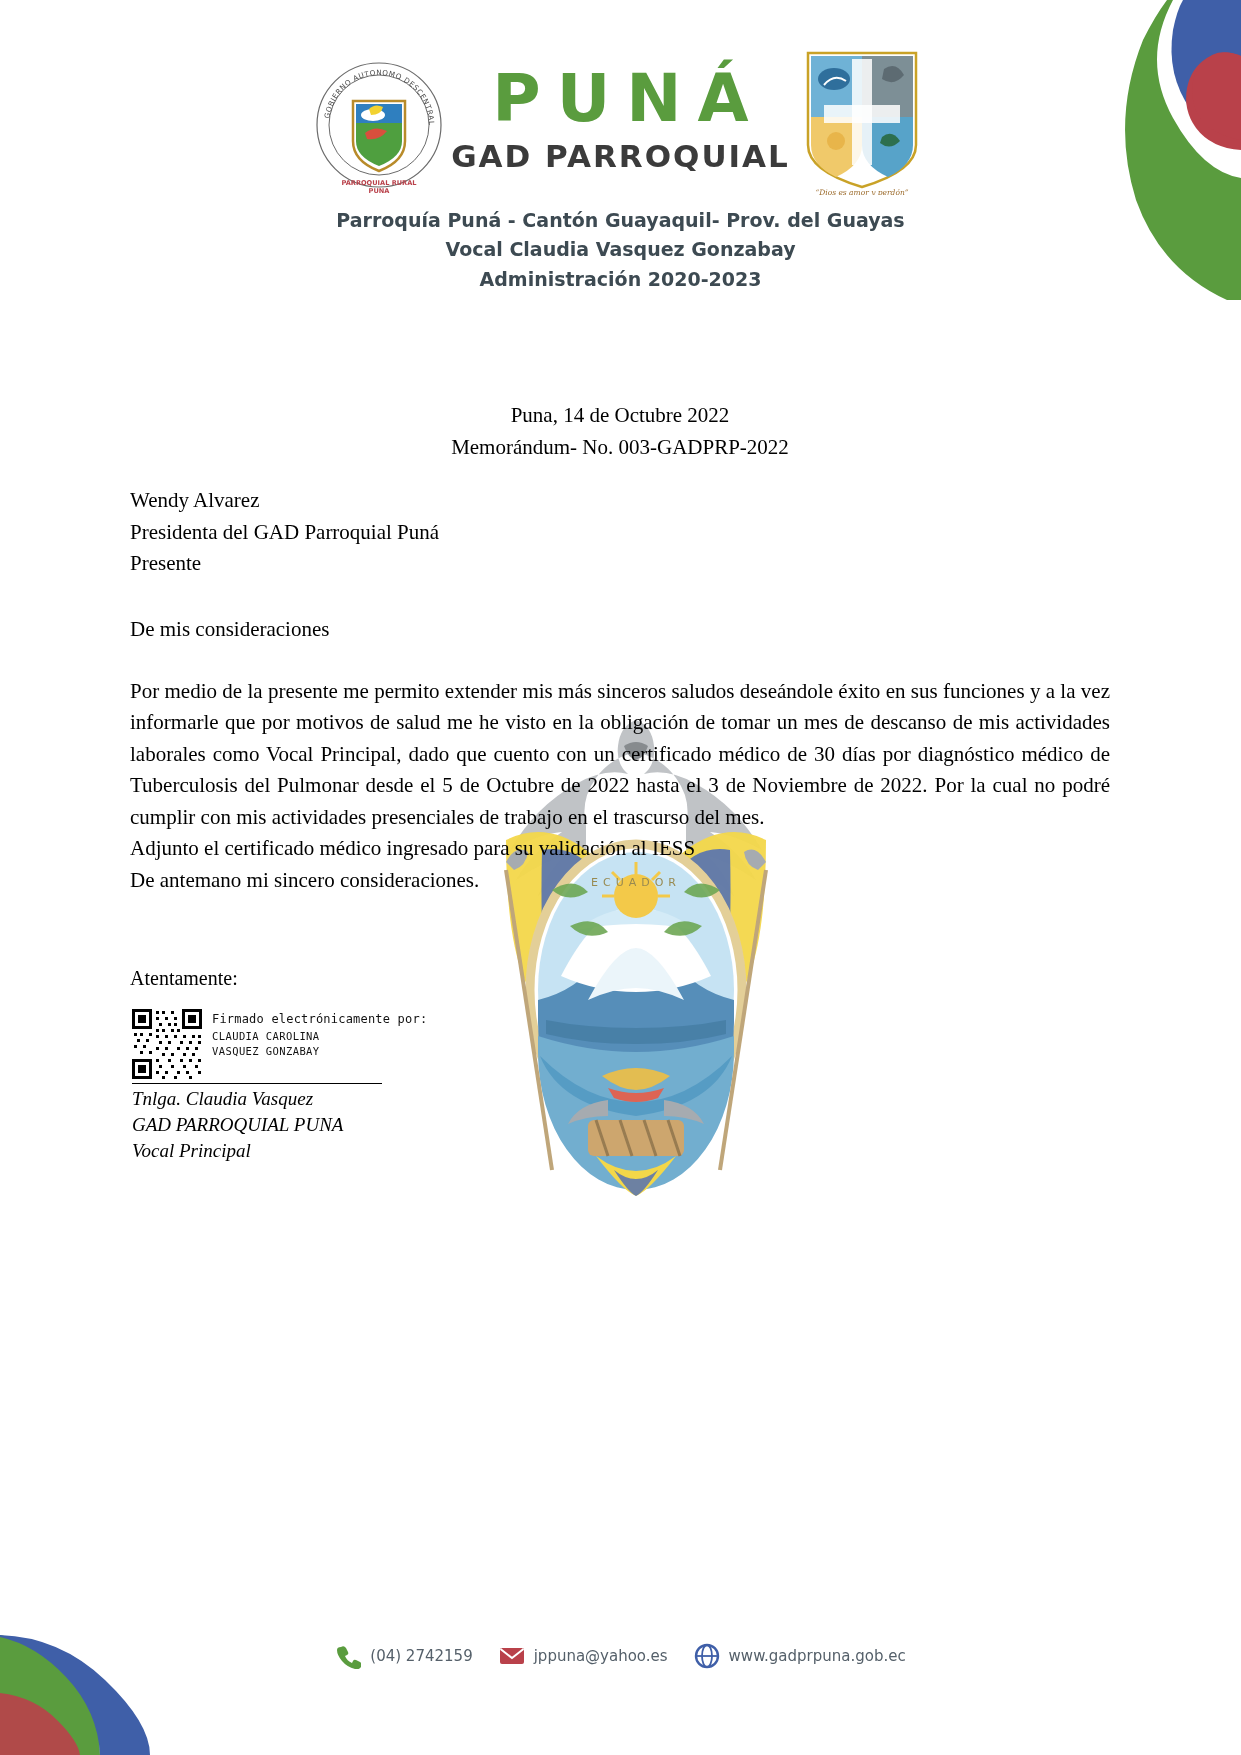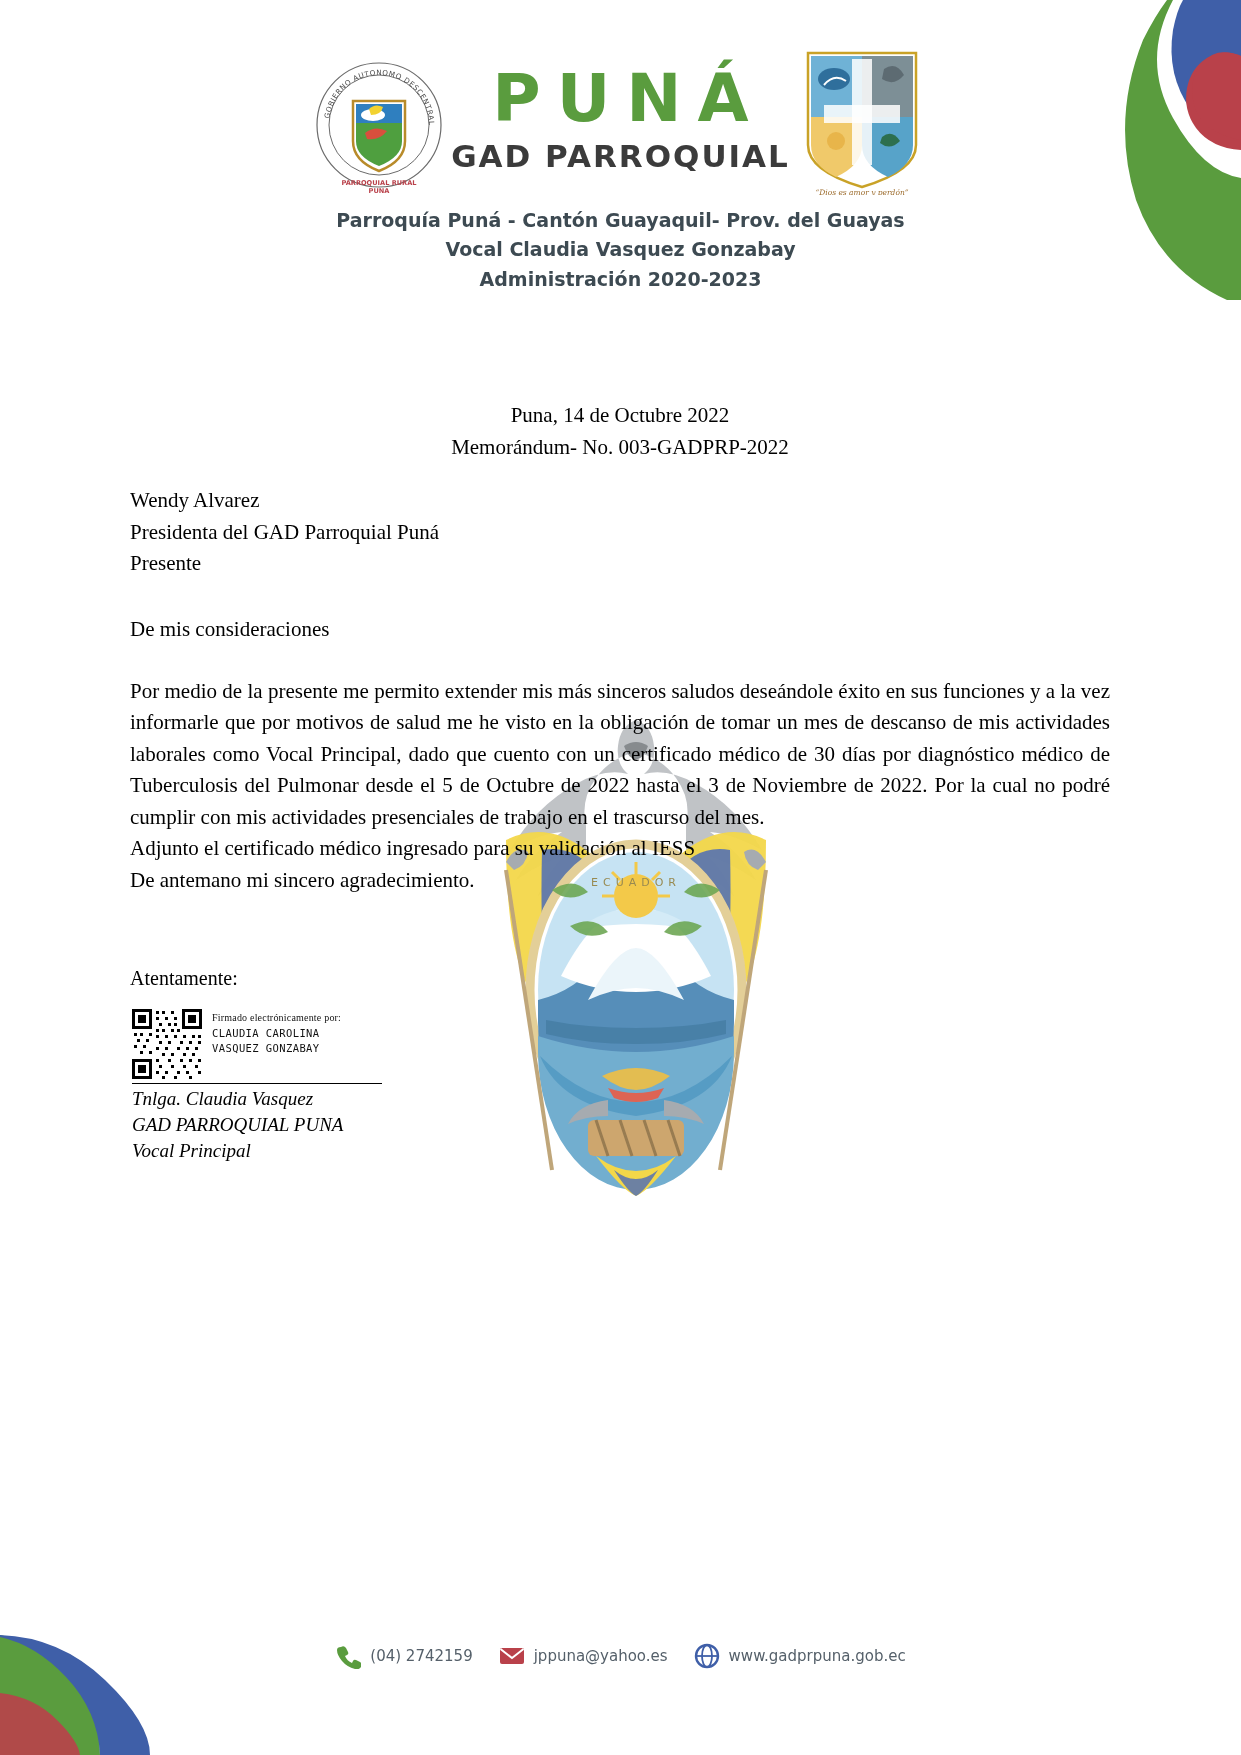--- a/index.html
+++ b/index.html
@@ -142,23 +142,22 @@
   }
   .sign-meta {
     font-family: "DejaVu Sans Mono", monospace;
     font-size: 10.5px;
     line-height: 1.45;
     color: #111;
     padding-top: 4px;
     letter-spacing: 0.4px;
   }
   .sign-meta .tiny {
-    font-size: 10px;
+    font-size: 12px;
     letter-spacing: 0.2px;
-    font-family: Liberation Serif, serif;
   }
   .sig-line {
     width: 250px;
     border-bottom: 1.5px solid #000;
     margin-top: 2px;
     margin-left: 2px;
   }
   .sig-names {
     font-style: italic;
     font-size: 19px;
@@ -349,21 +348,21 @@
     <div class="addressee">
       <div>Wendy Alvarez</div>
       <div>Presidenta del GAD Parroquial Puná</div>
       <div>Presente</div>
     </div>
 
     <div class="salutation">De mis consideraciones</div>
 
     <div class="para">Por medio de la presente me permito extender mis más sinceros saludos deseándole éxito en sus funciones y a la vez informarle que por motivos de salud me he visto en la obligación de tomar un mes de descanso de mis actividades laborales como Vocal Principal, dado que cuento con un certificado médico de 30 días por diagnóstico médico de Tuberculosis del Pulmonar desde el 5 de Octubre de 2022 hasta el 3 de Noviembre de 2022. Por la cual no podré cumplir con mis actividades presenciales de trabajo en el trascurso del mes.</div>
     <div class="para-tight">Adjunto el certificado médico ingresado para su validación al IESS</div>
-    <div class="para-tight">De antemano mi sincero agradecimiento.</div>
+    <div class="para-tight">De antemano mi sincero consideraciones.</div>
 
     <div class="atentamente">Atentamente:</div>
 
     <div class="sign-area">
       <div class="qr-row">
         <div class="qr">
           <svg width="74" height="74" viewBox="0 0 74 74" shape-rendering="crispEdges">
             <rect width="74" height="74" fill="#ffffff"></rect>
             <g fill="#000000">
               <rect x="2" y="2" width="20" height="20"></rect>

